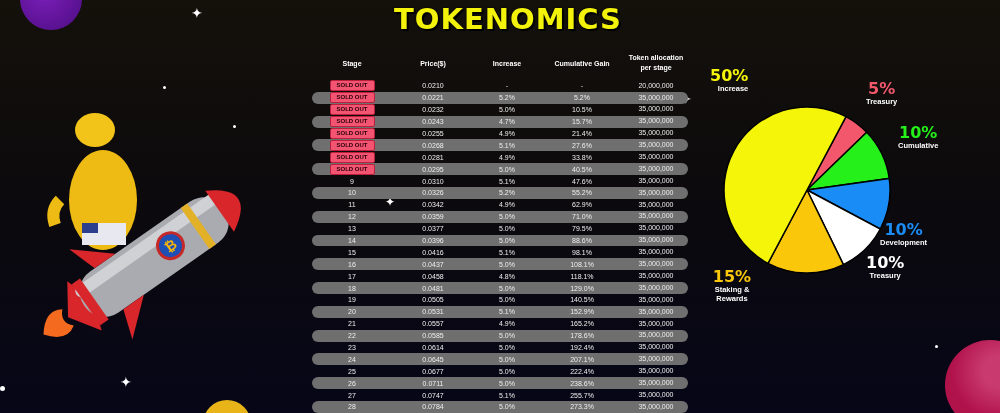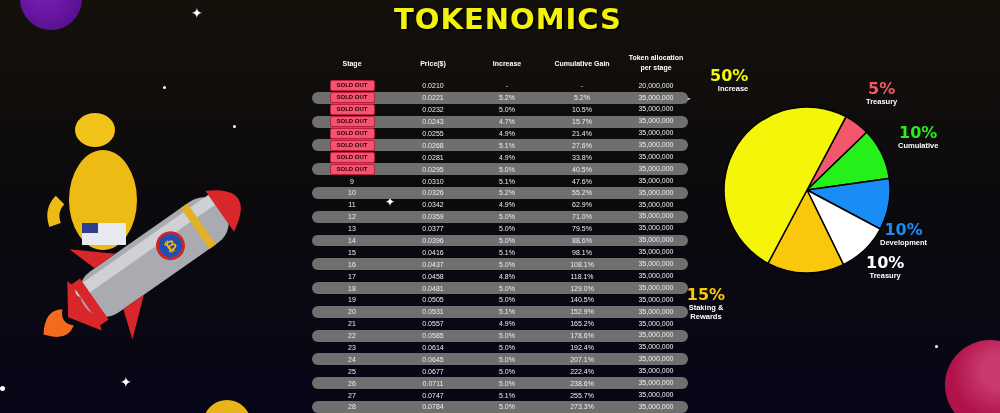--- a/index.html
+++ b/index.html
@@ -312,16 +312,16 @@
   <span class="nm">Cumulative</span>
 </div>
 <div class="lbl" style="left:880px;top:221px;">
   <span class="pct" style="color:#1a8cf5">10%</span>
   <span class="nm">Development</span>
 </div>
 <div class="lbl" style="left:866px;top:254px;">
   <span class="pct" style="color:#ffffff">10%</span>
   <span class="nm">Treasury</span>
 </div>
-<div class="lbl" style="left:684px;top:268px;width:44px;margin-top:18px;">
+<div class="lbl" style="left:710px;top:268px;width:44px;">
   <span class="pct" style="color:#fbc70b">15%</span>
   <span class="nm">Staking &amp; Rewards</span>
 </div>
 
 </body></html>

